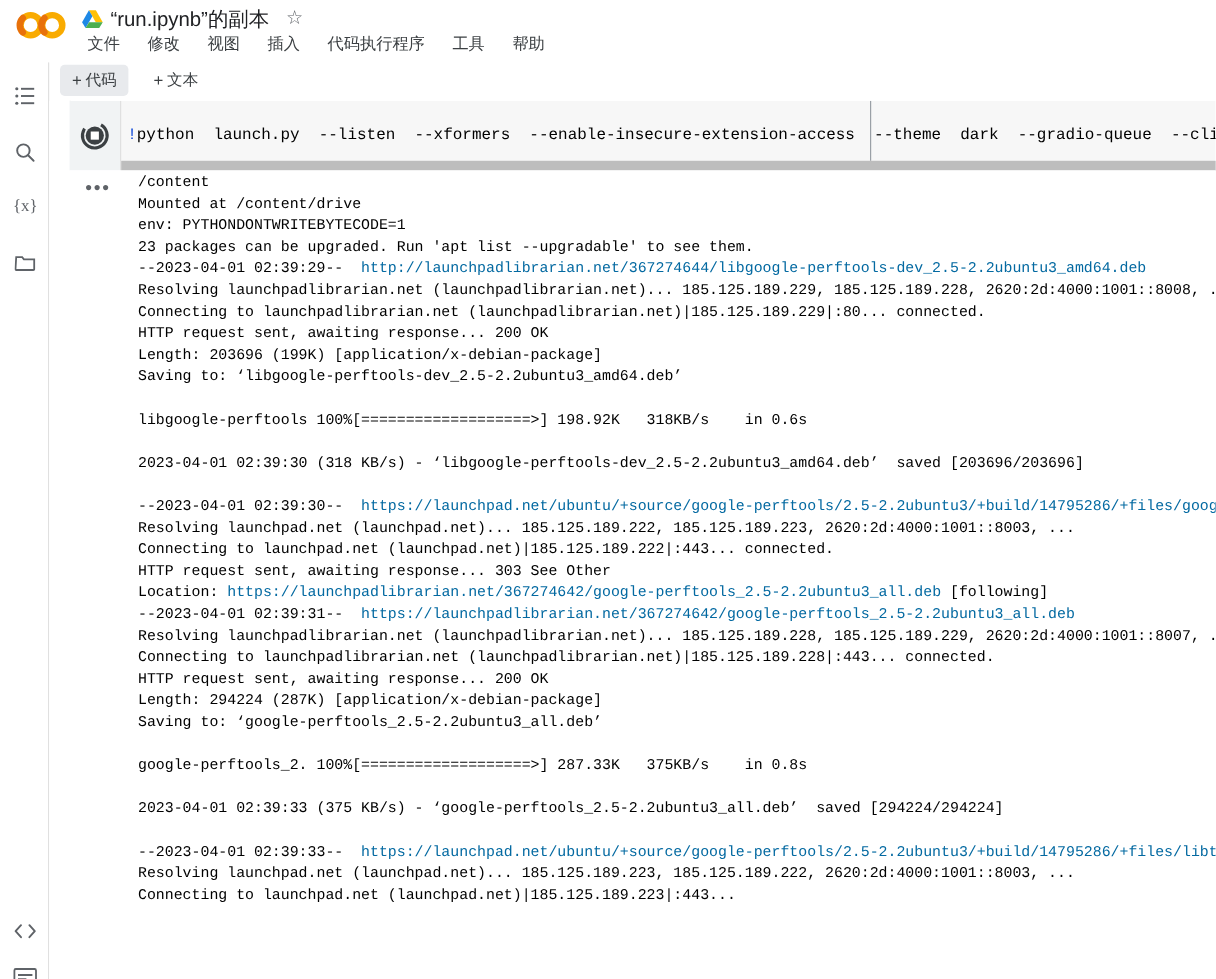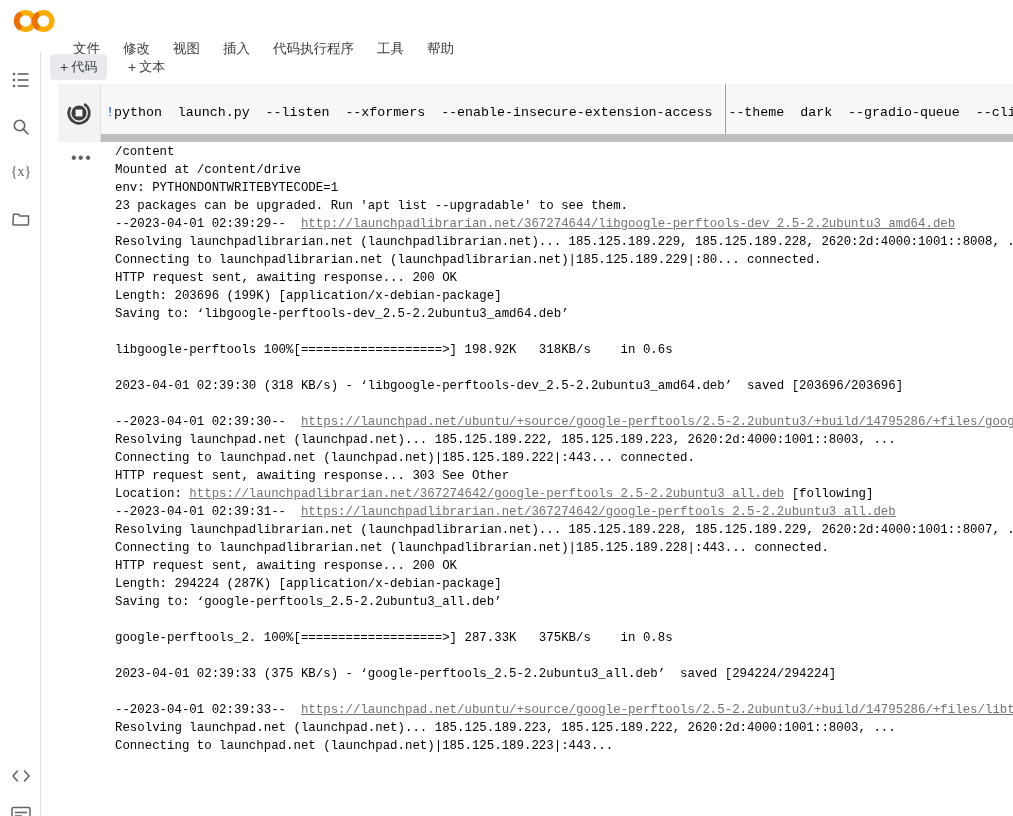--- a/index.html
+++ b/index.html
@@ -25,21 +25,21 @@
   }
   .drive-icon { width: 18px; height: 16px; display: block; }
   .doc-title {
     font-size: 17px; color: #202124; font-weight: 400;
     font-family: "Liberation Sans", sans-serif;
     white-space: nowrap;
   }
   .star-icon { margin-left: 8px; color: #5f6368; font-size: 16px; line-height: 1; }
 
   .menubar {
-    position: absolute; left: 70px; top: 38px;
+    position: absolute; left: 70px; top: 26px;
     display: flex; gap: 17px; align-items: center; height: 22px;
   }
   .menu-item {
     font-size: 13.5px; color: #3c4043; white-space: nowrap;
     padding: 2px 3px; border-radius: 3px; cursor: pointer;
   }
   .addbtn {
     position: absolute; display: flex; align-items: center; gap: 3px;
     font-size: 13px; color: #3c4043; height: 26px; padding: 0 10px;
     border-radius: 4px; cursor: pointer; white-space: nowrap;
@@ -115,21 +115,21 @@
     color: #5f6368; font-size: 16px; letter-spacing: 1.5px;
     font-family: "Liberation Sans", sans-serif; line-height: 1;
     cursor: pointer;
   }
   .out-text {
     position: absolute; left: 45px; top: 1px; width: 910px;
     font-family: "Liberation Mono", monospace;
     font-size: 12.4px; line-height: 18.0px;
     color: #000000; white-space: pre; overflow: hidden; margin-left: 12px;
   }
-  .out-text .lnk { color: #737373; text-decoration: underline; }
+  .out-text .lnk { color: #0369a1; }
   .out-line { height: 18px; white-space: pre; }
 
   
   .nb-left-border {
     position: absolute; left: 58px; top: 84px; width: 1px; height: 732px;
     background: #e0e0e0;
   }
 </style>
 </head>
 <body>
@@ -142,20 +142,31 @@
         <circle cx="13.5" cy="15" r="8.4"></circle>
       </g>
       <g fill="none" stroke="#F9AB00" stroke-width="5.4" stroke-linecap="round">
         <circle cx="31.5" cy="15" r="8.4"></circle>
       </g>
       <path d="M7.0 9.0 A8.4 8.4 0 0 0 7.0 21.0" fill="none" stroke="#E8710A" stroke-width="5.4" stroke-linecap="round"></path>
       <path d="M25.0 9.0 A8.4 8.4 0 0 0 25.0 21.0" fill="none" stroke="#E8710A" stroke-width="5.4" stroke-linecap="round"></path>
     </svg>
   </div>
 
+  <div class="title-row">
+    <span class="drive-icon">
+      <svg width="18" height="16" viewBox="0 0 18 16">
+        <path d="M6.1 0.6 L11.9 0.6 L17.6 10.6 L11.8 10.6 Z" fill="#FFC107"></path>
+        <path d="M6.1 0.6 L0.4 10.6 L3.3 15.4 L9.0 5.5 Z" fill="#1E88E5"></path>
+        <path d="M3.3 15.4 L14.7 15.4 L17.6 10.6 L6.2 10.6 Z" fill="#4CAF50"></path>
+      </svg>
+    </span>
+    <span class="doc-title">“run.ipynb”的副本</span>
+    <span class="star-icon">☆</span>
+  </div>
 
   <div class="menubar">
     <span class="menu-item">文件</span>
     <span class="menu-item">修改</span>
     <span class="menu-item">视图</span>
     <span class="menu-item">插入</span>
     <span class="menu-item">代码执行程序</span>
     <span class="menu-item">工具</span>
     <span class="menu-item">帮助</span>
   </div>

